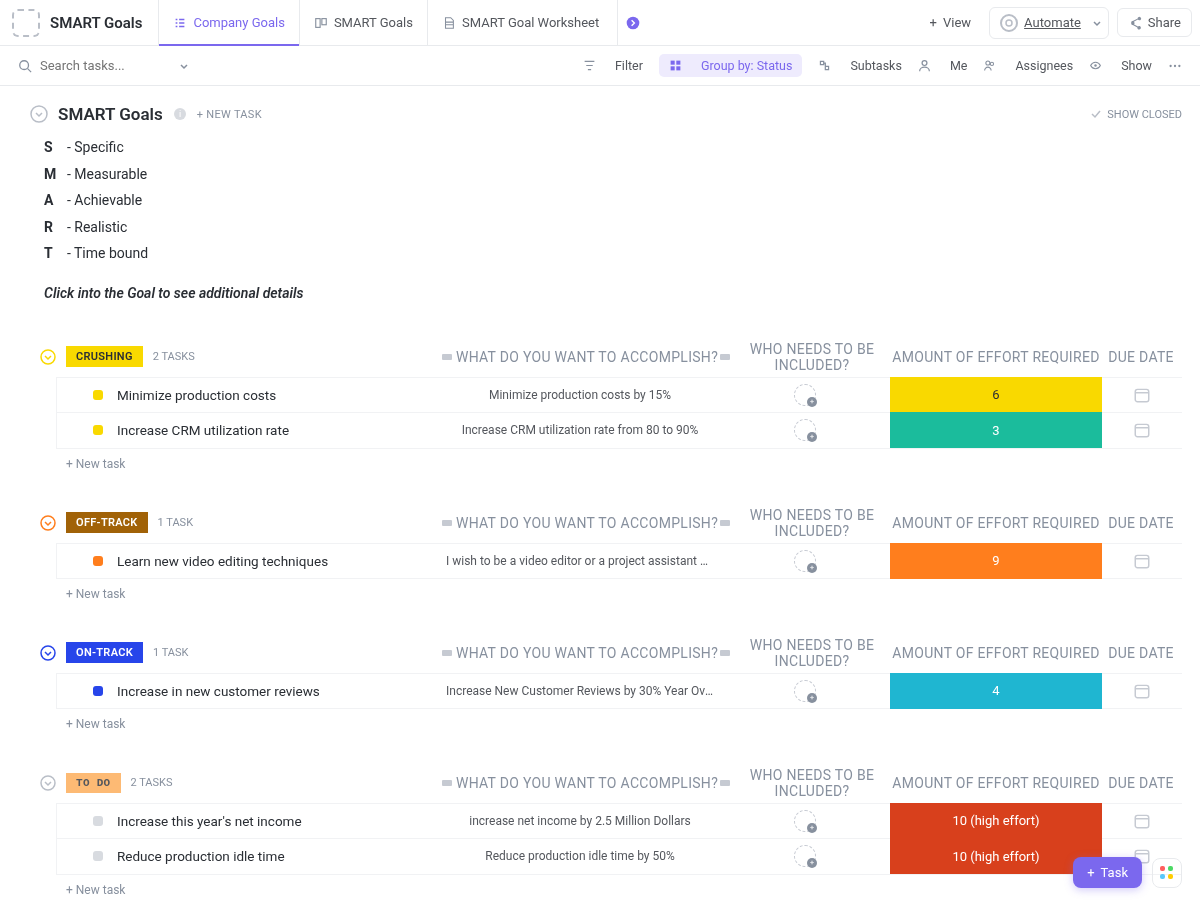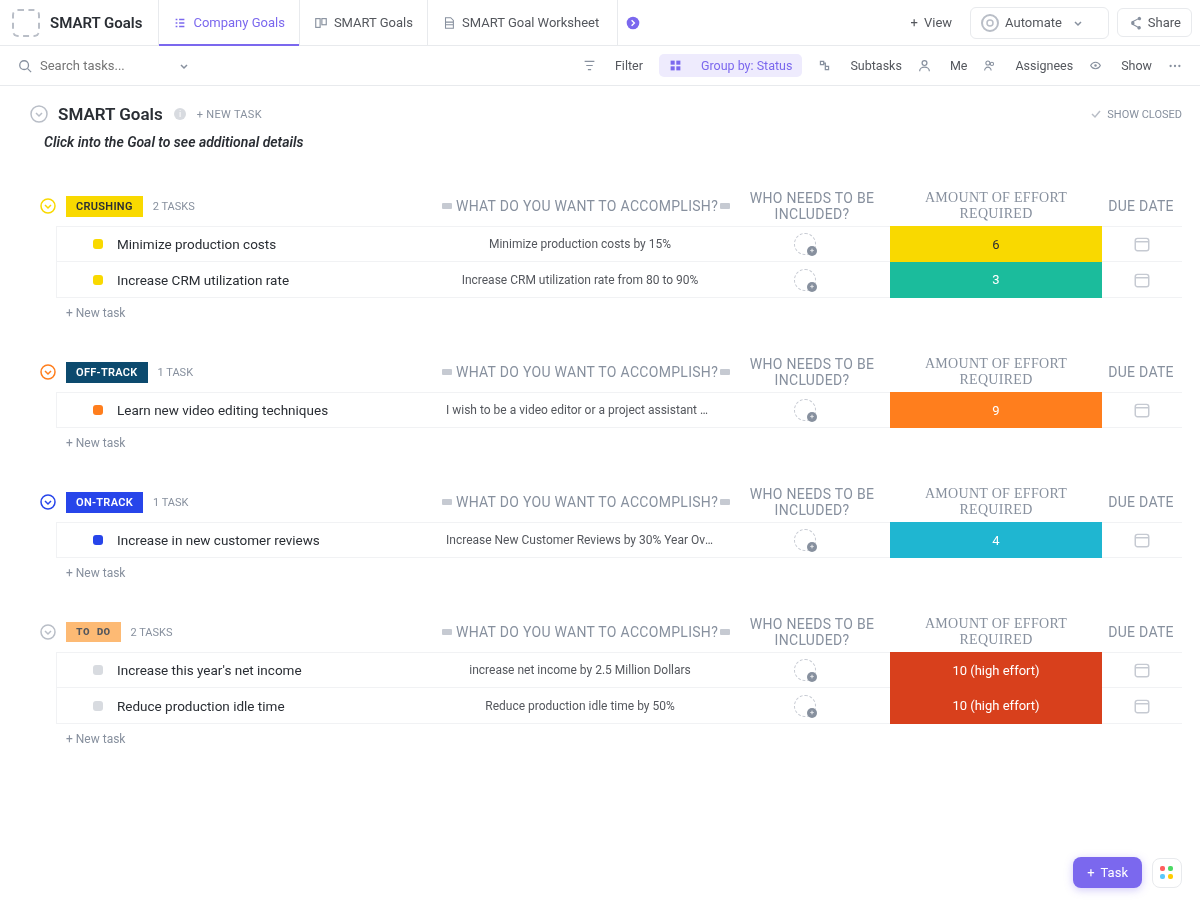--- a/index.html
+++ b/index.html
@@ -40,21 +40,21 @@
 
 .group { margin-bottom: 36px; }
 .group-head { display: flex; align-items: center; gap: 10px; margin-bottom: 4px; padding-left: 10px; }
 .chevron { width: 16px; height: 16px; }
 .status-pill { font-size: 11px; font-weight: 600; padding: 4px 10px; border-radius: 0; color: #fff; letter-spacing: 0.3px; }
 .task-count { font-size: 11px; color: #87909e; }
 .col-headers { display: flex; align-items: center; margin-left: auto; gap: 0; }
 .col-h { font-size: 14px; color: #87909e; text-align: center; letter-spacing: 0.3px; display: flex; align-items: center; justify-content: center; gap: 4px; }
 .col-accomplish { width: 280px; }
 .col-who { width: 170px; }
-.col-effort { width: 212px; font-family: Liberation Serif, serif; }
+.col-effort { width: 212px; }
 .col-due { width: 80px; text-align: right; padding-right: 2px; }
 
 .task-row { display: flex; align-items: center; height: 36px; border-bottom: 1px solid #f1f2f4; padding-left: 36px; justify-content: space-between; }
 .task-row:first-of-type { border-top: 1px solid #f1f2f4; }
 .task-status-dot { width: 10px; height: 10px; border-radius: 3px; margin-right: 14px; flex-shrink: 0; }
 .task-name { font-size: 13.5px; color: #2a2e34; flex: 0 0 280px; }
 .task-accomplish { font-size: 12px; color: #54575d; width: 280px; text-align: center; overflow: hidden; white-space: nowrap; text-overflow: ellipsis; padding: 0 6px; }
 .task-who { width: 170px; display: flex; justify-content: center; }
 .assignee-ph { width: 22px; height: 22px; border: 1px dashed #c6cad2; border-radius: 50%; position: relative; }
 .assignee-ph::after { content: "+"; position: absolute; bottom: -2px; right: -2px; width: 10px; height: 10px; background: #87909e; color: #fff; border-radius: 50%; font-size: 8px; line-height: 10px; text-align: center; }
@@ -65,21 +65,21 @@
 
 
 .float-btns { position: absolute; bottom: 18px; right: 18px; display: flex; gap: 10px; align-items: center; }
 .task-fab { background: #7b68ee; color: #fff; border-radius: 8px; padding: 8px 14px; font-size: 13px; display: flex; align-items: center; gap: 6px; cursor: pointer; box-shadow: 0 2px 8px rgba(123,104,238,0.35); }
 .apps-fab { width: 30px; height: 30px; border: 1px solid #e8eaed; border-radius: 8px; display: flex; align-items: center; justify-content: center; cursor: pointer; }
 .grid-dots { width: 14px; height: 14px; display: grid; grid-template-columns: 1fr 1fr; gap: 2px; }
 .grid-dots span { width: 5px; height: 5px; border-radius: 2px; }
 
 
 .c-crushing { background: #f9d900; color: #2a2e34 !important; }
-.c-offtrack { background: #0c4a6e; }
+.c-offtrack { background: #a16207; }
 .c-ontrack { background: #2745ea; }
 .c-todo { background: #fdba74; color: #54575d !important; font-family: Liberation Mono, monospace; }
 .dot-crushing { background: #f9d900; }
 .dot-offtrack { background: #ff7e1d; }
 .dot-ontrack { background: #2745ea; }
 .dot-todo { background: #d8dbe0; }
 .eff-yellow { background: #f9d900; color: #2a2e34; }
 .eff-teal { background: #1bbc9c; }
 .eff-orange { background: #ff7e1d; }
 .eff-cyan { background: #1fb6d1; }
@@ -124,21 +124,21 @@
     <svg viewBox="0 0 20 20" width="18" height="18">
         <circle cx="10" cy="10" r="9" fill="#7b68ee"></circle>
         <path d="M8 6l4 4-4 4" stroke="#fff" stroke-width="2" fill="none"></path>
       </svg>
   </div>
   <div class="nav-right">
     <div class="nav-btn plain">
       <span>+</span>
       <span>View</span>
     </div>
-    <div class="nav-btn" style="padding-right:24px;">
+    <div class="nav-btn" style="padding-right:5px;text-decoration:underline;">
       <span class="nav-icon-circle">
           <svg width="10" height="10" viewBox="0 0 10 10">
             <circle cx="5" cy="5" r="3" fill="none" stroke="#b9bec7" stroke-width="1.5"></circle>
           </svg>
         </span>
       <span>Automate</span>
       <svg width="12" height="12" viewBox="0 0 12 12" style="margin-left:4px;">
           <path d="M3 5l3 3 3-3" stroke="#87909e" stroke-width="1.5" fill="none"></path>
         </svg>
     </div>
@@ -229,20 +229,27 @@
       </svg>
     <div class="new-task-link">+ NEW TASK</div>
     <div class="show-closed">
       <svg width="12" height="12" viewBox="0 0 12 12">
           <path d="M2 6l3 3 5-6" stroke="#b9bec7" fill="none" stroke-width="1.5"></path>
         </svg>
       <span>SHOW CLOSED</span>
     </div>
   </div>
 
+  <div class="smart-list" id="smart-list">
+      <div><b>S</b> &nbsp;- Specific</div>
+      <div><b>M</b> &nbsp;- Measurable</div>
+      <div><b>A</b> &nbsp;- Achievable</div>
+      <div><b>R</b> &nbsp;- Realistic</div>
+      <div><b>T</b> &nbsp;- Time bound</div>
+    </div>
   <div class="hint">Click into the Goal to see additional details</div>
 
   <div id="groups">
       <div class="group">
         <div class="group-head">
           <svg class="chevron" viewBox="0 0 16 16">
             <circle cx="8" cy="8" r="7" stroke="#f9d900" fill="none" stroke-width="1.5"></circle>
             <path d="M5 7l3 3 3-3" stroke="#f9d900" fill="none" stroke-width="1.5"></path>
           </svg>
           <span class="status-pill c-crushing">CRUSHING</span>

